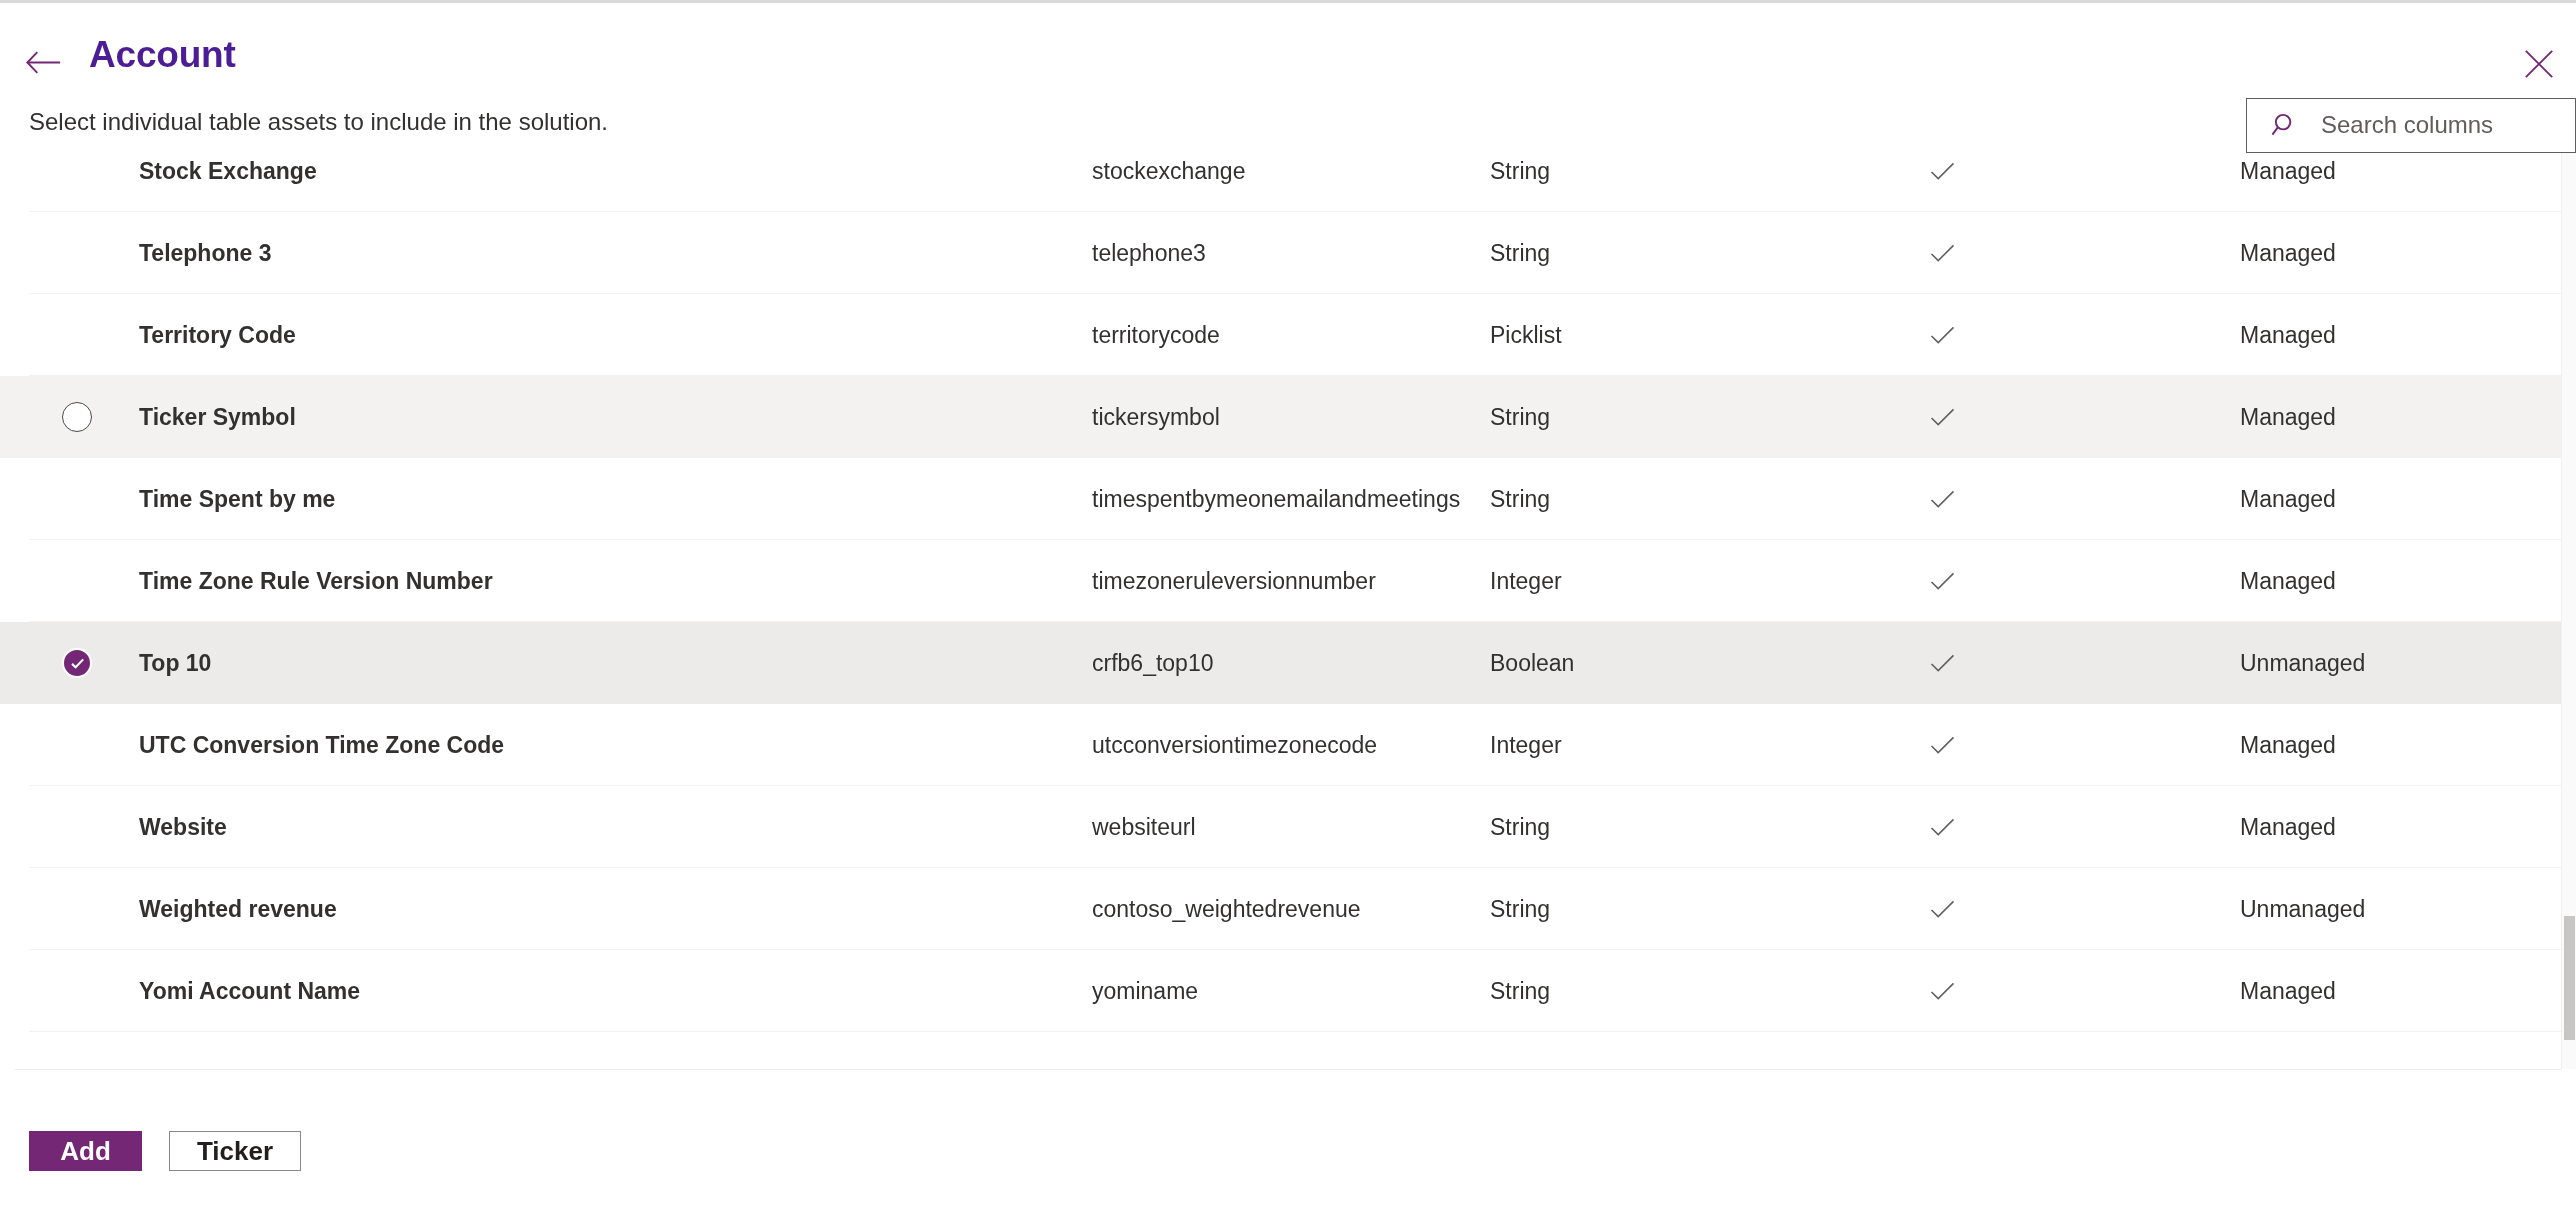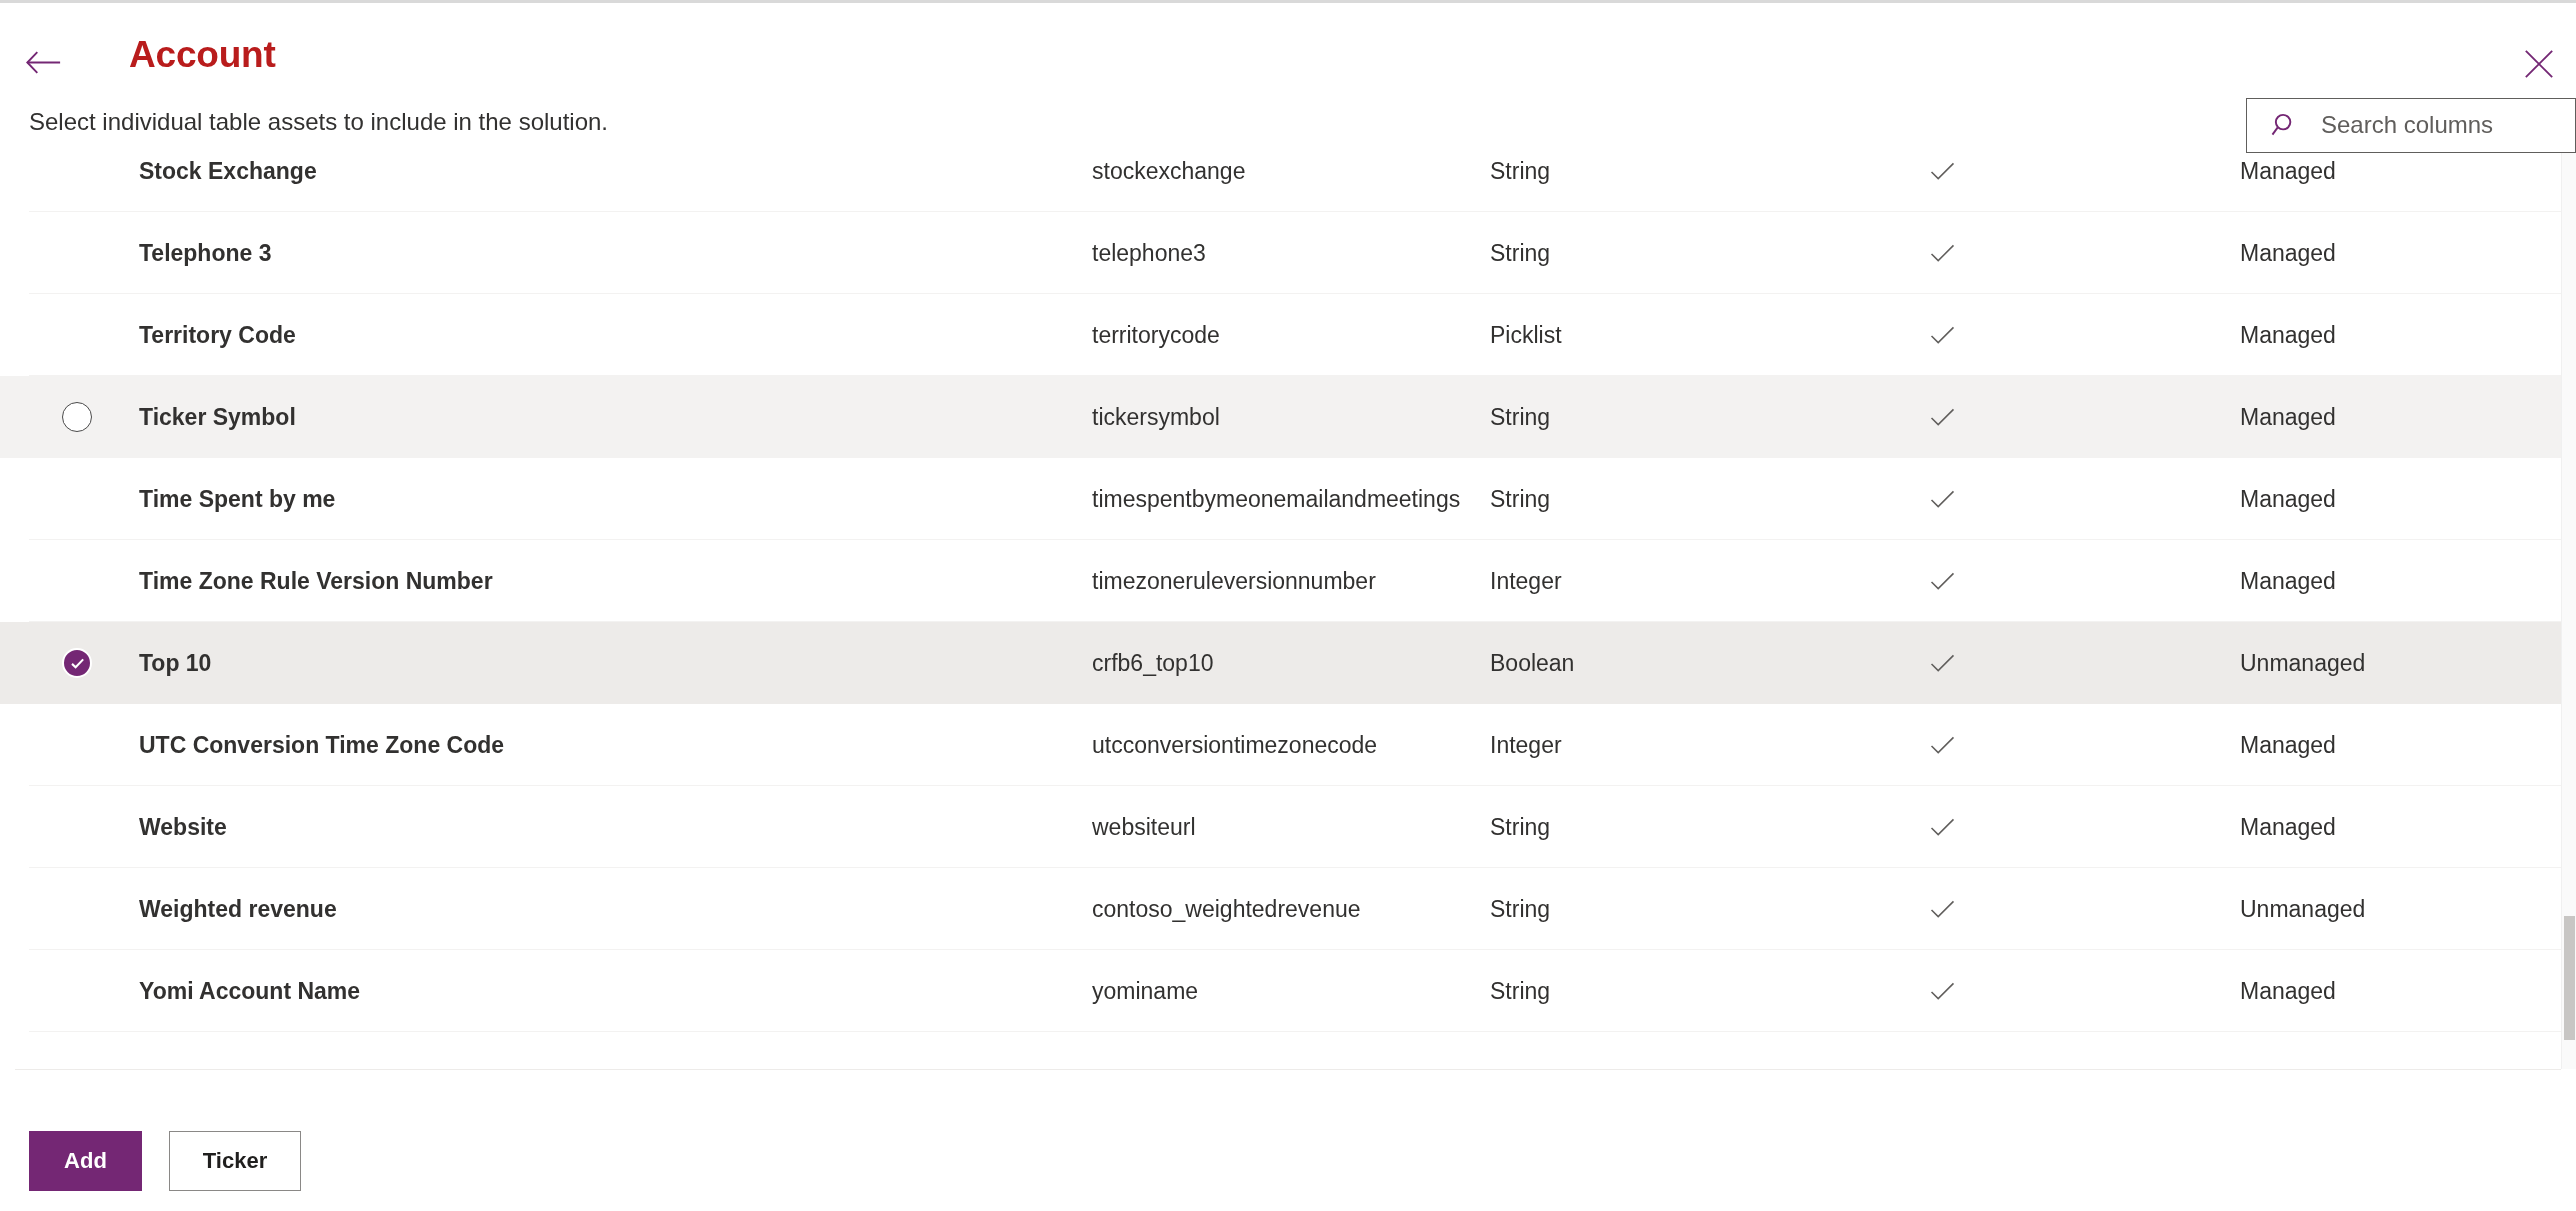--- a/index.html
+++ b/index.html
@@ -43,24 +43,23 @@
     background: transparent;
     border: 0;
     padding: 0;
   }
 
   .page-title {
     position: absolute;
     left: 89px; top: 31.5px;
     font-size: 37px;
     font-weight: 600;
-    color: #b91c1c;
+    color: #4c1d95;
     letter-spacing: -0.2px;
     white-space: nowrap;
-    margin-left: 40px;
   }
 
   .subtitle {
     position: absolute;
     left: 29px; top: 105px;
     font-size: 24px;
     color: #323130;
     white-space: nowrap;
   }
 
@@ -209,23 +208,23 @@
   .footer {
     position: absolute;
     left: 0; top: 1070px;
     width: 2576px; height: 141px;
     background: #ffffff;
   }
 
   .btn {
     position: absolute;
     top: 61px;
-    height: 60px;
+    height: 40px;
     font-family: "Liberation Sans", sans-serif;
-    font-size: 22px;
+    font-size: 26px;
     cursor: pointer;
     display: flex;
     align-items: center;
     justify-content: center;
     padding: 8px;
   }
   .btn-primary {
     left: 29px;
     width: 113px;
     background: #742774;

